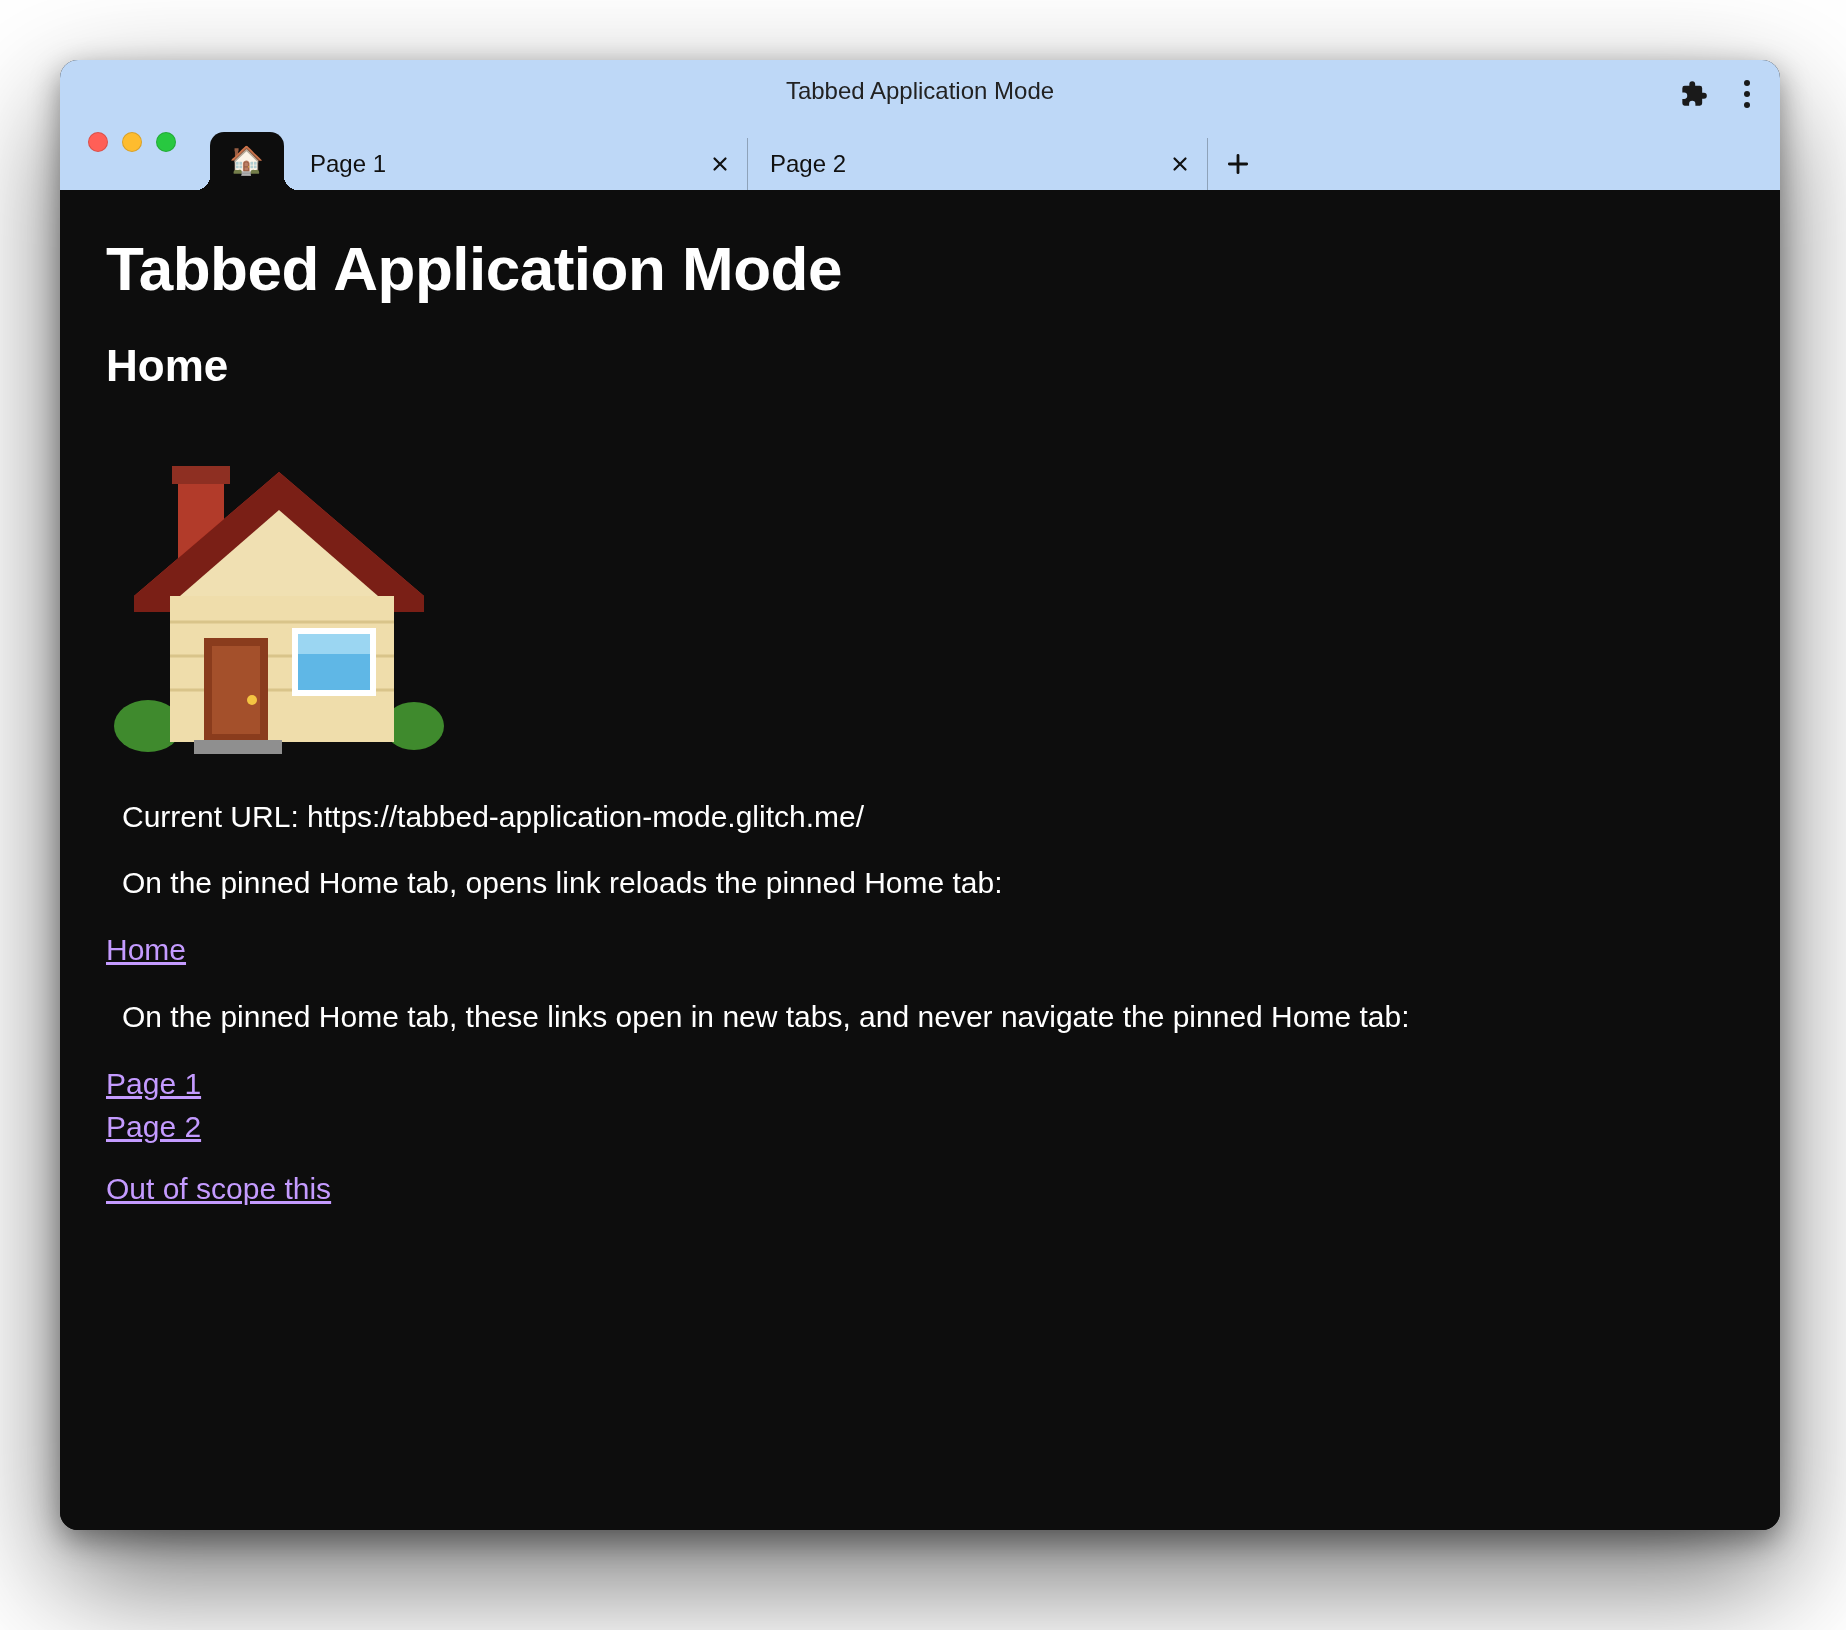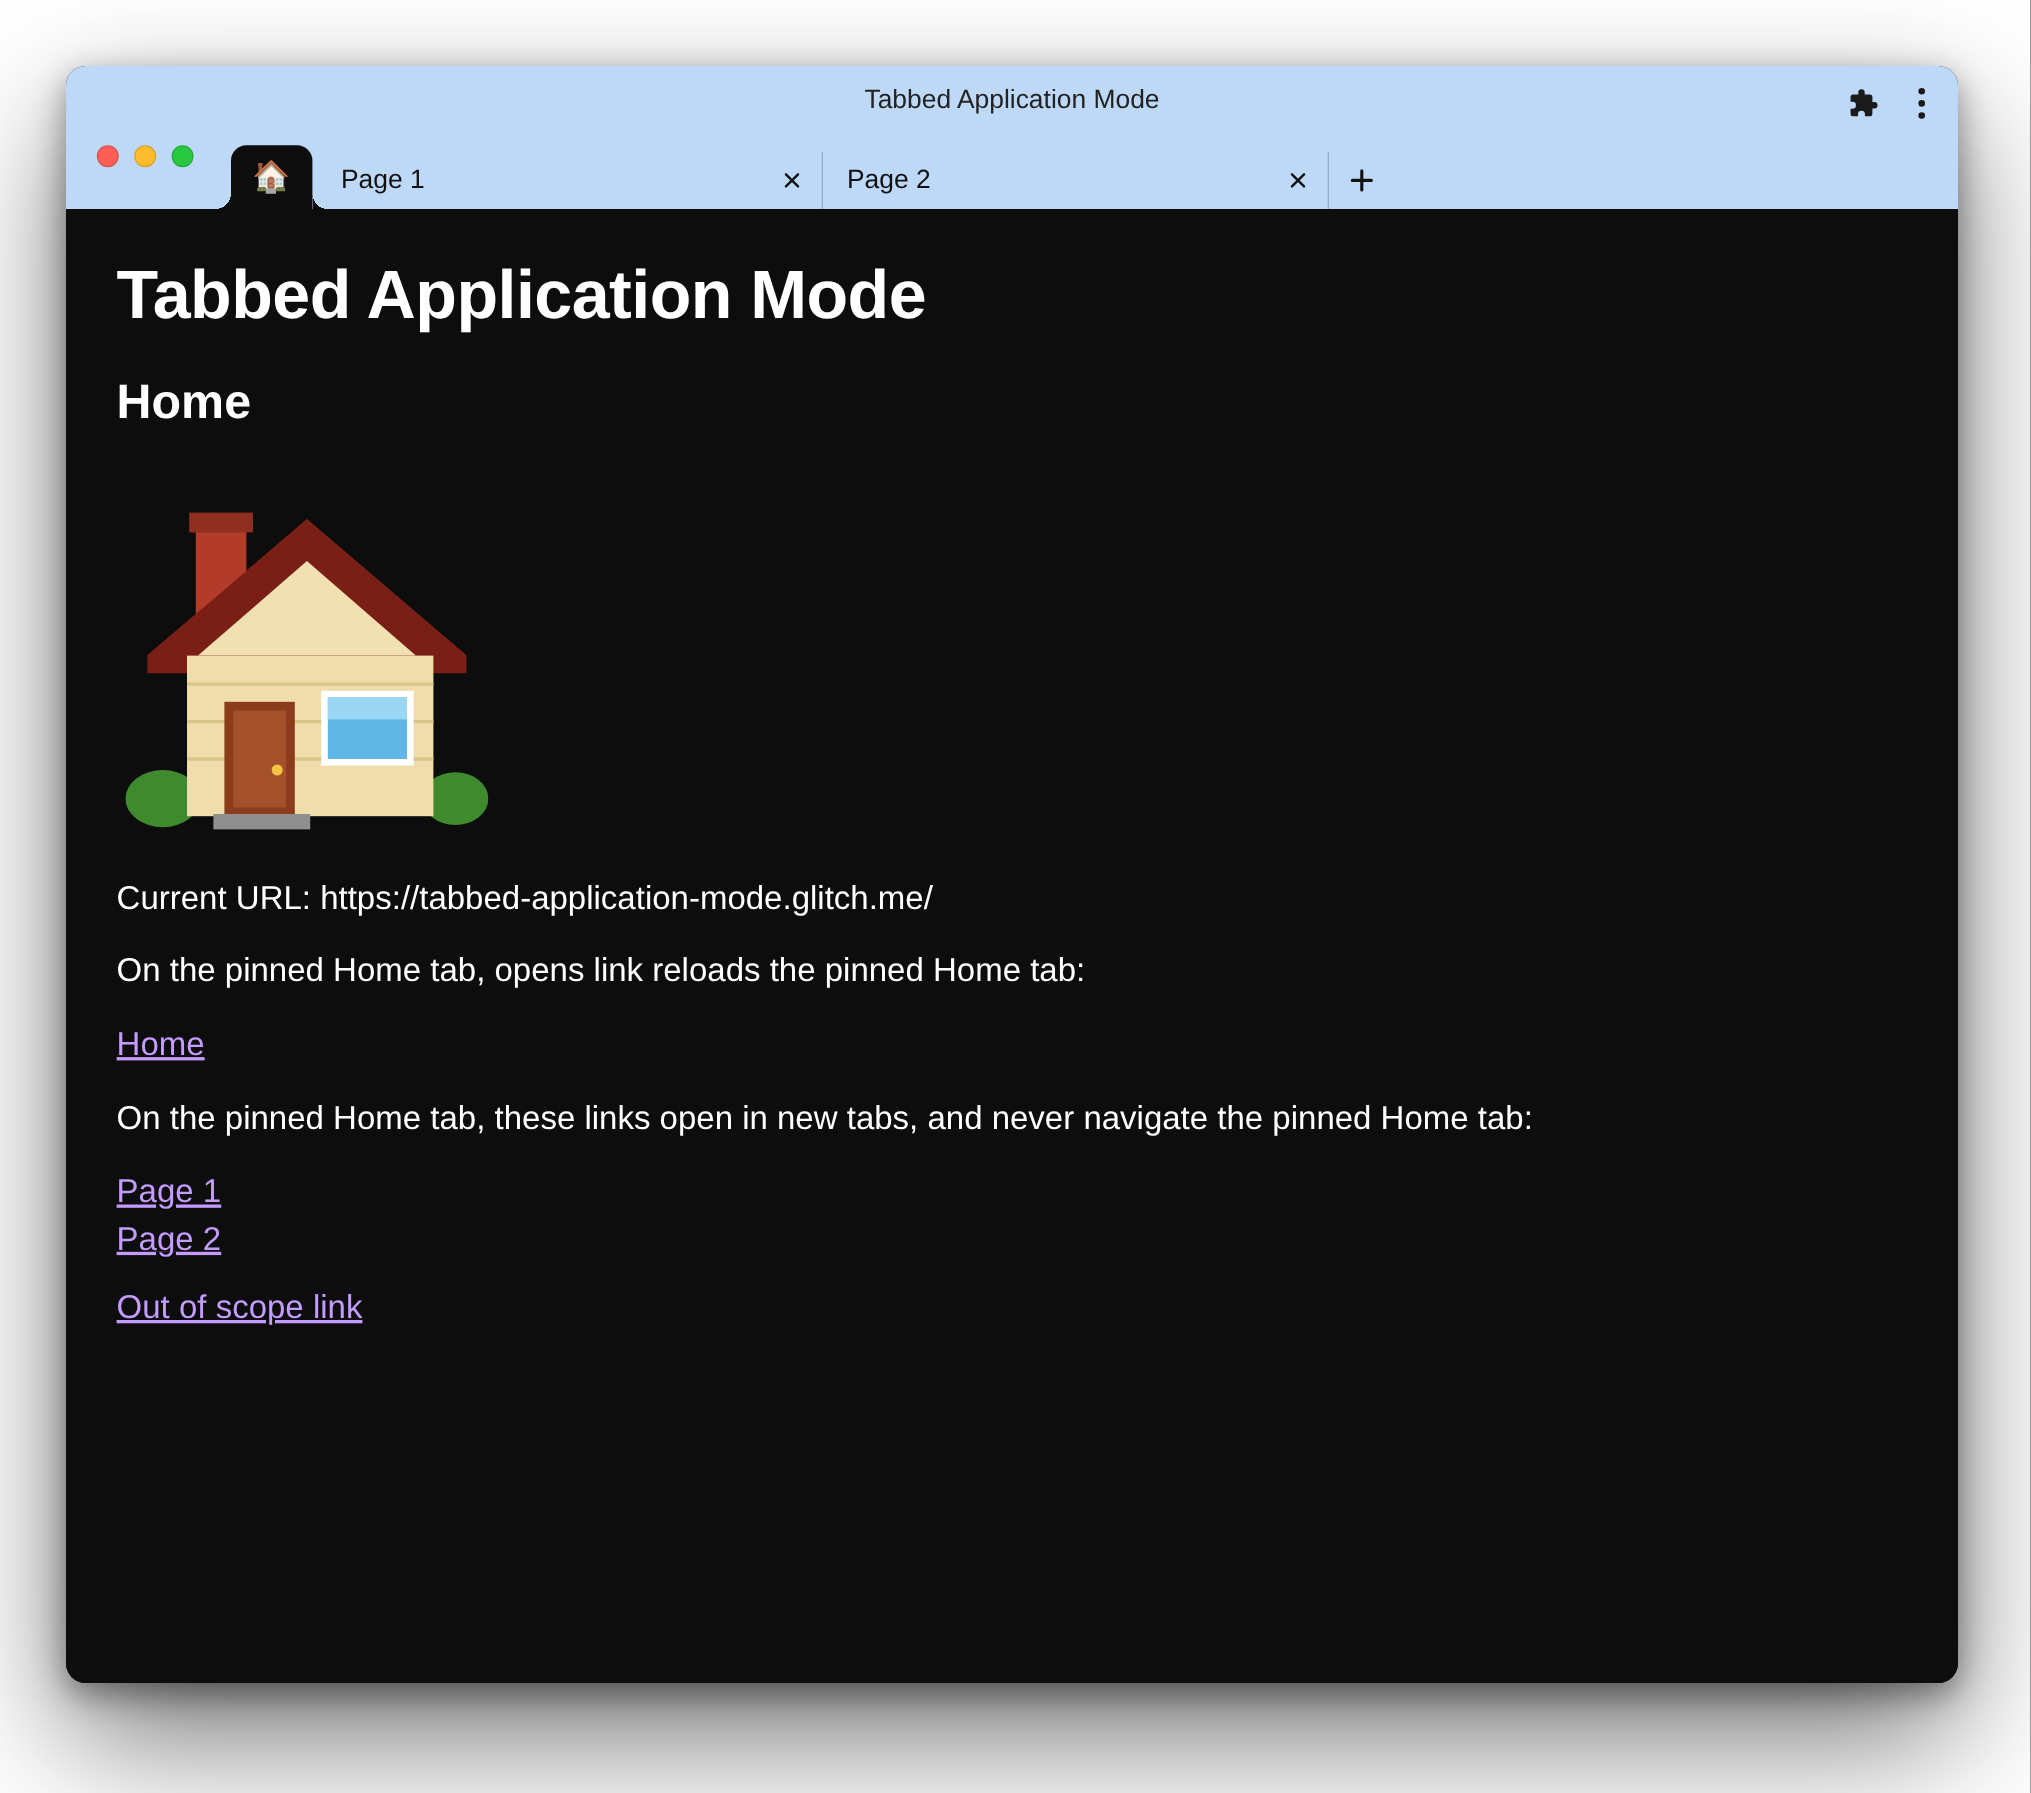--- a/index.html
+++ b/index.html
@@ -126,21 +126,21 @@
   }
   .content h2 {
     margin: 22px 0 10px;
     font-size: 44px;
     font-weight: 800;
   }
   .hero {
     margin: 30px 0 40px 8px;
   }
   .house-svg { width: 330px; height: 330px; display:block;}
-  .content p { margin: 24px 0; font-size:30px; }
+  .content p { margin: 24px 16px; font-size:30px; }
   .content a {
     color:#c49bff;
     text-decoration: underline;
   }
   .linkstack { margin: 18px 0; }
   .linkstack a { display:block; line-height:1.45; }
 </style>
 </head>
 <body>
 
@@ -246,18 +246,18 @@
         <a href="#">Home</a>
       </div>
 
       <p>On the pinned Home tab, these links open in new tabs, and never navigate the pinned Home tab:</p>
       <div class="linkstack">
         <a href="#">Page 1</a>
         <a href="#">Page 2</a>
       </div>
 
       <div class="linkstack">
-        <a href="#">Out of scope link</a>
+        <a href="#">Out of scope this</a>
       </div>
     </div>
 
   </div>
 </div>
 
 </body></html>

